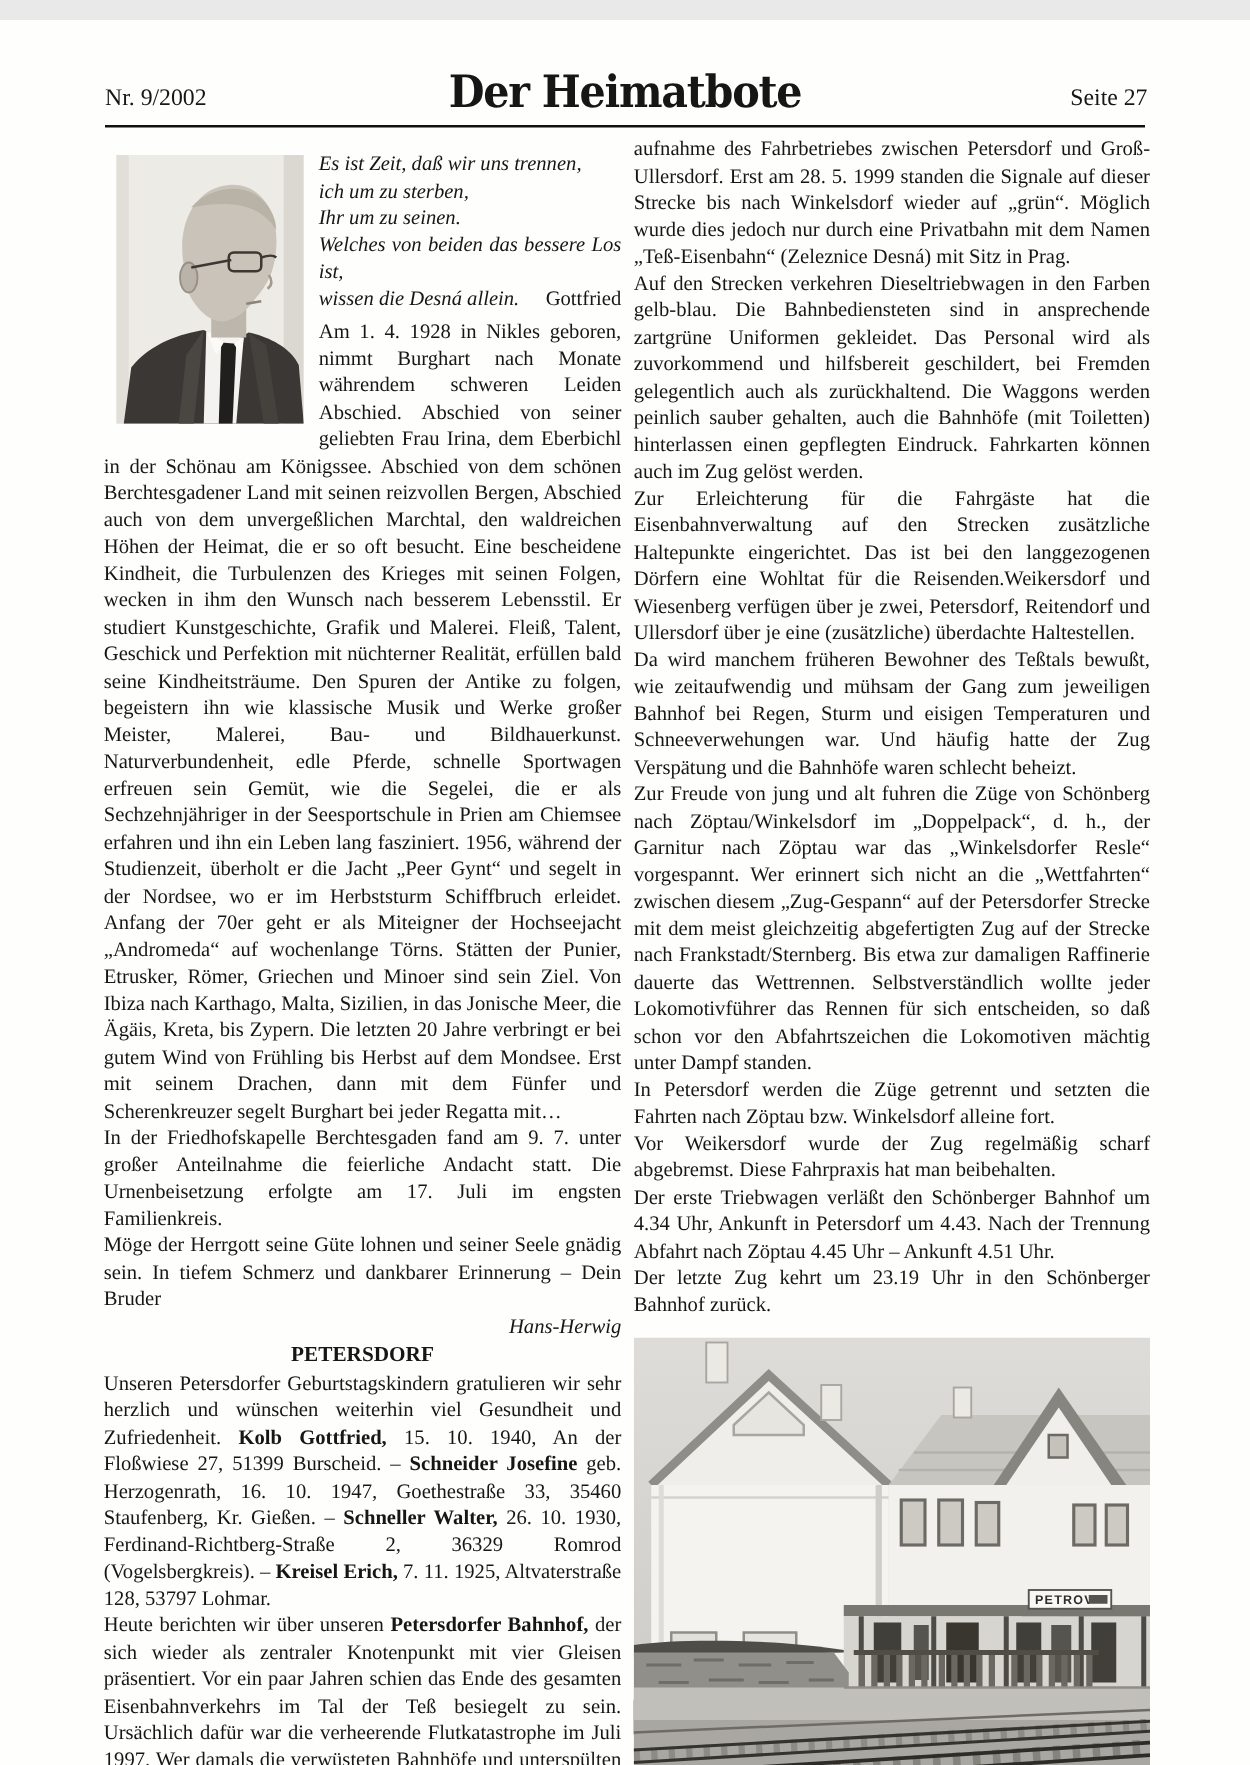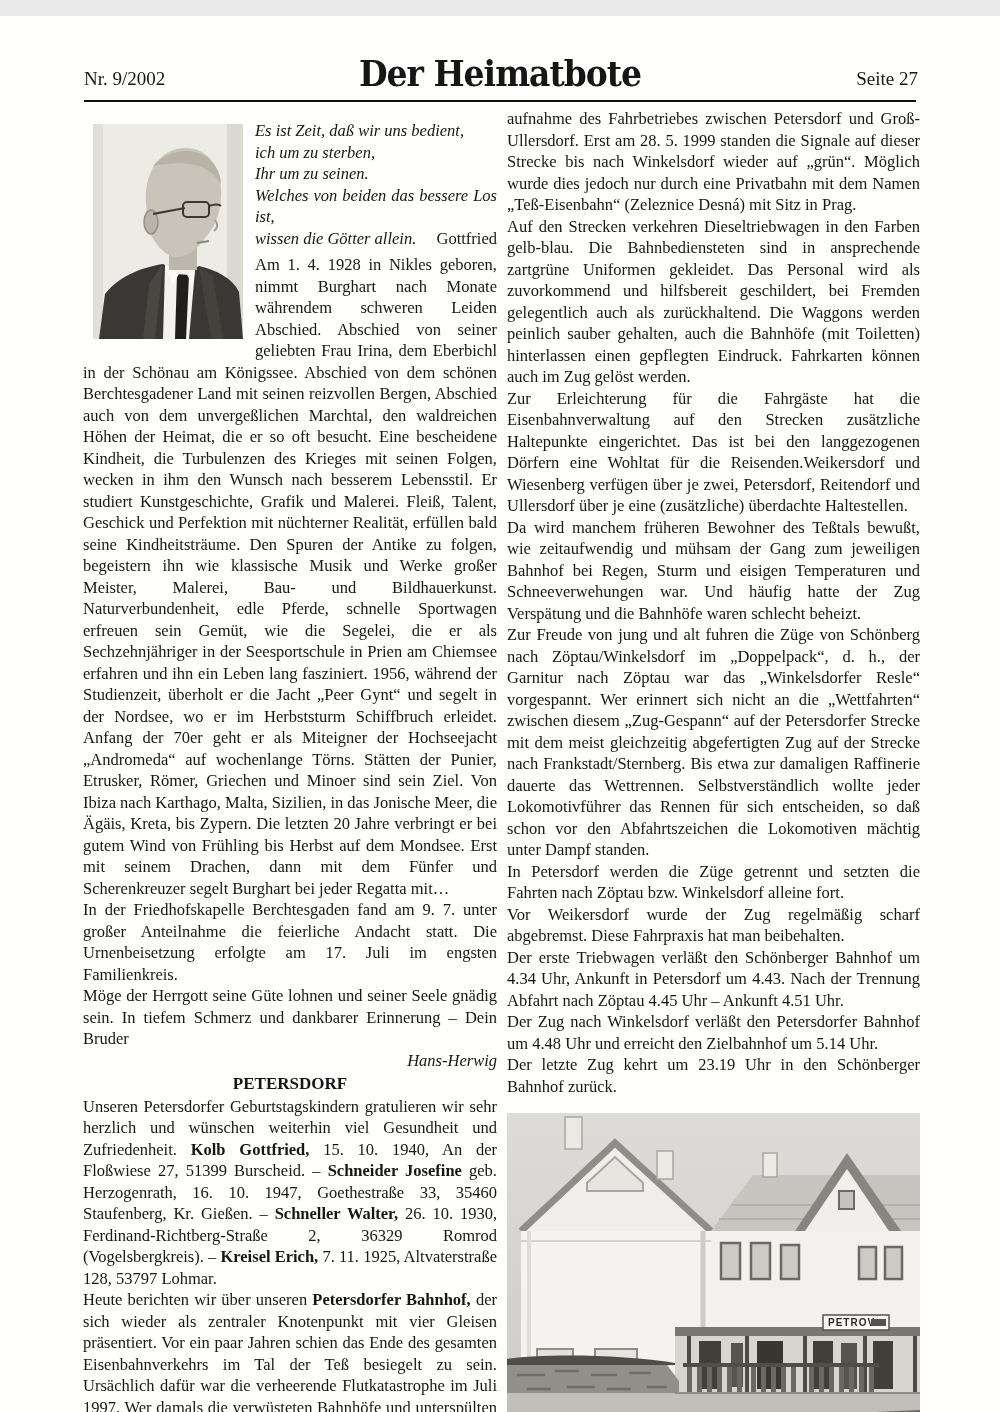--- a/index.html
+++ b/index.html
@@ -74,26 +74,26 @@
         <path d="M60,90 L92,84" stroke="#3b3833" stroke-width="2" fill="none"></path>
         <rect x="90" y="78" width="26" height="15" rx="4" fill="none" stroke="#3b3833" stroke-width="2"></rect>
         <path d="M116,82 C122,80 126,80 128,82" stroke="#3b3833" stroke-width="2" fill="none"></path>
 
         <path d="M122,96 C125,100 125,104 121,107" stroke="#a1998e" stroke-width="2" fill="none"></path>
         <path d="M104,119 L116,117" stroke="#8e8579" stroke-width="2" fill="none"></path>
       </svg>
     </div>
 
     <div class="quote">
-      <div>Es ist Zeit, daß wir uns bedient,</div>
+      <div>Es ist Zeit, daß wir uns trennen,</div>
       <div>ich um zu sterben,</div>
       <div>Ihr um zu seinen.</div>
       <div>Welches von beiden das bessere Los ist,</div>
       <div class="quote-last">
-        <span>wissen die Götter allein.</span>
+        <span>wissen die Desná allein.</span>
         <span class="quote-attr">Gottfried</span>
       </div>
     </div>
 
     <p>Am 1. 4. 1928 in Nikles geboren, nimmt Burghart nach Monate währendem schweren Leiden Abschied. Abschied von seiner geliebten Frau Irina, dem Eberbichl in der Schönau am Königssee. Abschied von dem schönen Berchtesgadener Land mit seinen reizvollen Bergen, Abschied auch von dem unvergeßlichen Marchtal, den waldreichen Höhen der Heimat, die er so oft besucht. Eine bescheidene Kindheit, die Turbulenzen des Krieges mit seinen Folgen, wecken in ihm den Wunsch nach besserem Lebensstil. Er studiert Kunstgeschichte, Grafik und Malerei. Fleiß, Talent, Geschick und Perfektion mit nüchterner Realität, erfüllen bald seine Kindheitsträume. Den Spuren der Antike zu folgen, begeistern ihn wie klassische Musik und Werke großer Meister, Malerei, Bau- und Bildhauerkunst. Naturverbundenheit, edle Pferde, schnelle Sportwagen erfreuen sein Gemüt, wie die Segelei, die er als Sechzehnjähriger in der Seesportschule in Prien am Chiemsee erfahren und ihn ein Leben lang fasziniert. 1956, während der Studienzeit, überholt er die Jacht „Peer Gynt“ und segelt in der Nordsee, wo er im Herbststurm Schiffbruch erleidet. Anfang der 70er geht er als Miteigner der Hochseejacht „Andromeda“ auf wochenlange Törns. Stätten der Punier, Etrusker, Römer, Griechen und Minoer sind sein Ziel. Von Ibiza nach Karthago, Malta, Sizilien, in das Jonische Meer, die Ägäis, Kreta, bis Zypern. Die letzten 20 Jahre verbringt er bei gutem Wind von Frühling bis Herbst auf dem Mondsee. Erst mit seinem Drachen, dann mit dem Fünfer und Scherenkreuzer segelt Burghart bei jeder Regatta mit…</p>
     <p>In der Friedhofskapelle Berchtesgaden fand am 9. 7. unter großer Anteilnahme die feierliche Andacht statt. Die Urnenbeisetzung erfolgte am 17. Juli im engsten Familienkreis.</p>
     <p>Möge der Herrgott seine Güte lohnen und seiner Seele gnädig sein. In tiefem Schmerz und dankbarer Erinnerung – Dein Bruder</p>
     <div class="signature">Hans-Herwig</div>
 
     <h2 class="section-head">PETERSDORF</h2>
@@ -106,21 +106,20 @@
 
   <div class="col col-right">
     <p>aufnahme des Fahrbetriebes zwischen Petersdorf und Groß-Ullersdorf. Erst am 28. 5. 1999 standen die Signale auf dieser Strecke bis nach Winkelsdorf wieder auf „grün“. Möglich wurde dies jedoch nur durch eine Privatbahn mit dem Namen „Teß-Eisenbahn“ (Zeleznice Desná) mit Sitz in Prag.</p>
     <p>Auf den Strecken verkehren Dieseltriebwagen in den Farben gelb-blau. Die Bahnbediensteten sind in ansprechende zartgrüne Uniformen gekleidet. Das Personal wird als zuvorkommend und hilfsbereit geschildert, bei Fremden gelegentlich auch als zurückhaltend. Die Waggons werden peinlich sauber gehalten, auch die Bahnhöfe (mit Toiletten) hinterlassen einen gepflegten Eindruck. Fahrkarten können auch im Zug gelöst werden.</p>
     <p>Zur Erleichterung für die Fahrgäste hat die Eisenbahnverwaltung auf den Strecken zusätzliche Haltepunkte eingerichtet. Das ist bei den langgezogenen Dörfern eine Wohltat für die Reisenden.Weikersdorf und Wiesenberg verfügen über je zwei, Petersdorf, Reitendorf und Ullersdorf über je eine (zusätzliche) überdachte Haltestellen.</p>
     <p>Da wird manchem früheren Bewohner des Teßtals bewußt, wie zeitaufwendig und mühsam der Gang zum jeweiligen Bahnhof bei Regen, Sturm und eisigen Temperaturen und Schneeverwehungen war. Und häufig hatte der Zug Verspätung und die Bahnhöfe waren schlecht beheizt.</p>
     <p>Zur Freude von jung und alt fuhren die Züge von Schönberg nach Zöptau/Winkelsdorf im „Doppelpack“, d. h., der Garnitur nach Zöptau war das „Winkelsdorfer Resle“ vorgespannt. Wer erinnert sich nicht an die „Wettfahrten“ zwischen diesem „Zug-Gespann“ auf der Petersdorfer Strecke mit dem meist gleichzeitig abgefertigten Zug auf der Strecke nach Frankstadt/Sternberg. Bis etwa zur damaligen Raffinerie dauerte das Wettrennen. Selbstverständlich wollte jeder Lokomotivführer das Rennen für sich entscheiden, so daß schon vor den Abfahrtszeichen die Lokomotiven mächtig unter Dampf standen.</p>
     <p>In Petersdorf werden die Züge getrennt und setzten die Fahrten nach Zöptau bzw. Winkelsdorf alleine fort.</p>
     <p>Vor Weikersdorf wurde der Zug regelmäßig scharf abgebremst. Diese Fahrpraxis hat man beibehalten.</p>
     <p>Der erste Triebwagen verläßt den Schönberger Bahnhof um 4.34 Uhr, Ankunft in Petersdorf um 4.43. Nach der Trennung Abfahrt nach Zöptau 4.45 Uhr – Ankunft 4.51 Uhr.</p>
-    <p>Der Zug nach Winkelsdorf verläßt den Petersdorfer Bahnhof um 4.48 Uhr und erreicht den Zielbahnhof um 5.14 Uhr.</p>
     <p>Der letzte Zug kehrt um 23.19 Uhr in den Schönberger Bahnhof zurück.</p>
 
     <div class="station">
       <svg viewBox="0 0 413 368" width="413" height="368">
         <defs>
           <linearGradient id="sky" x1="0" y1="0" x2="0" y2="1">
             <stop offset="0" stop-color="#dedcd8"></stop>
             <stop offset="1" stop-color="#cac8c4"></stop>
           </linearGradient>
         </defs>

